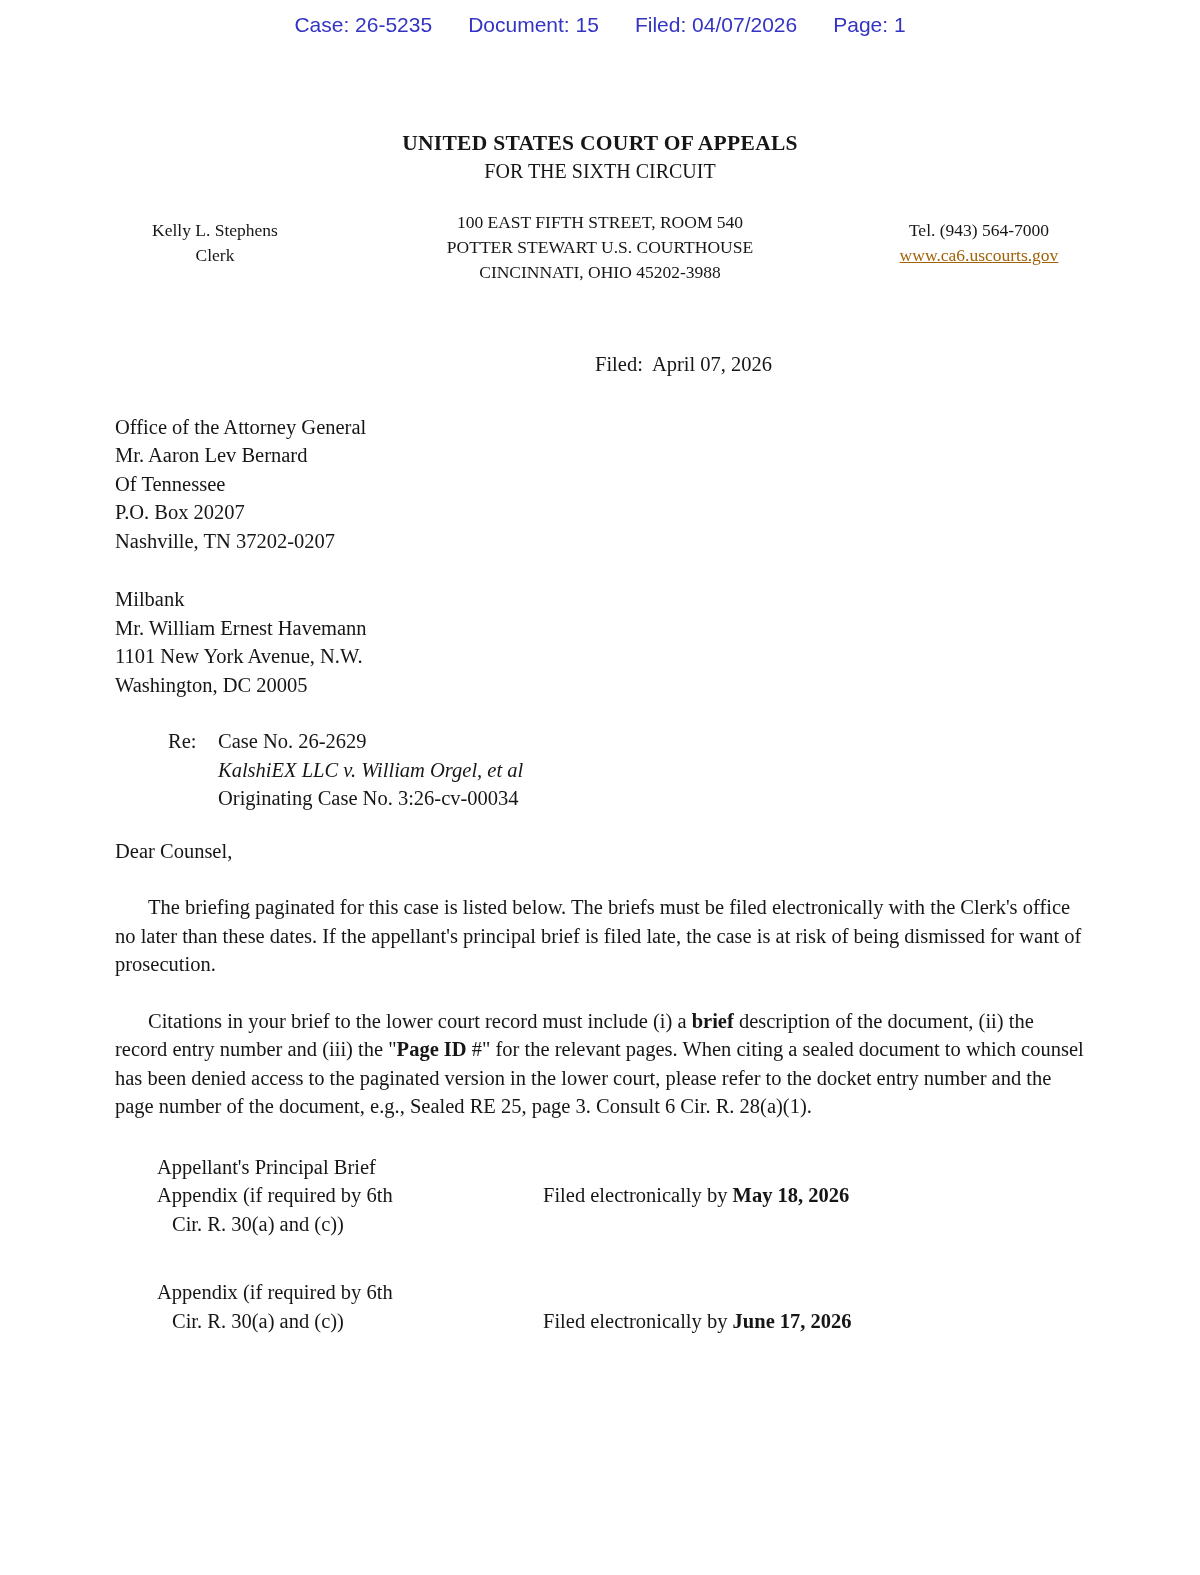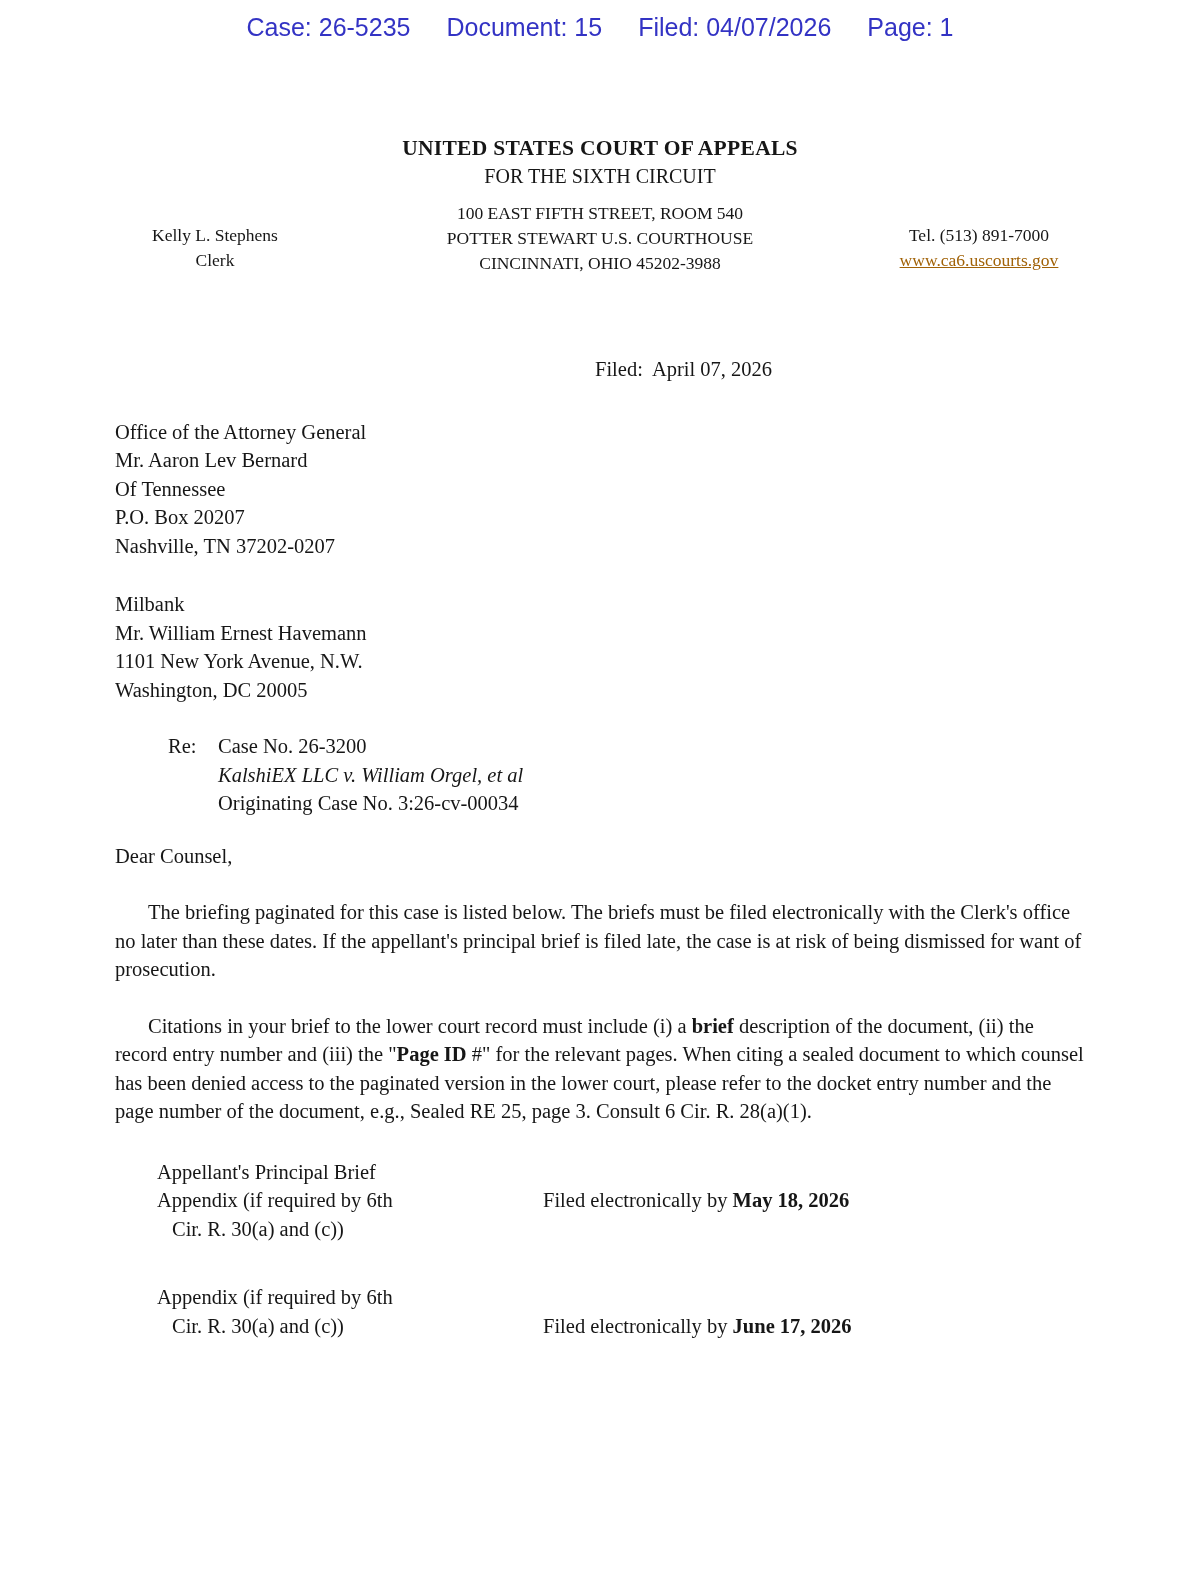--- a/index.html
+++ b/index.html
@@ -17,21 +17,21 @@
     color: #161616;
     overflow: hidden;
   }
   
   .stamp {
     padding-top: 13px;
     display: flex;
     justify-content: center;
     gap: 36px;
     font-family: "Liberation Sans", sans-serif;
-    font-size: 25px;
+    font-size: 21px;
     color: #3333c4;
     white-space: pre;
   }
   
   .masthead {
     margin-top: 94px;
     text-align: center;
   }
   .masthead-title {
     font-size: 21.5px;
@@ -48,21 +48,21 @@
     height: 76px;
   }
   .masthead-row .col {
     position: absolute;
     bottom: 0;
     font-size: 17.5px;
     line-height: 25px;
     text-align: center;
   }
   .col-clerk   { left: 0;  width: 430px; }
-  .col-address { left: 50%; transform: translateX(-50%); top: 4px; }
+  .col-address { left: 50%; transform: translateX(-50%); top: 18px; }
   .col-contact { right: 6px; width: 430px; }
   .website-link {
     color: #a16207;
     text-decoration: underline;
     cursor: pointer;
   }
   
   .content {
     padding: 0 115px;
     font-size: 20.5px;
@@ -118,21 +118,21 @@
       <div class="col col-clerk">
         <div>Kelly L. Stephens</div>
         <div>Clerk</div>
       </div>
       <div class="col col-address">
         <div>100 EAST FIFTH STREET, ROOM 540</div>
         <div>POTTER STEWART U.S. COURTHOUSE</div>
         <div>CINCINNATI, OHIO 45202-3988</div>
       </div>
       <div class="col col-contact">
-        <div>Tel. (513) 891-7000</div>
+        <div>Tel. (943) 564-7000</div>
         <div><a class="website-link">www.ca6.uscourts.gov</a></div>
       </div>
     </div>
   </div>
 
   <div class="content">
 
     <div class="filed-line">Filed:  April 07, 2026</div>
 
     <div class="recipient">
@@ -146,21 +146,21 @@
     <div class="recipient recipient-2">
       <div>Milbank</div>
       <div>Mr. William Ernest Havemann</div>
       <div>1101 New York Avenue, N.W.</div>
       <div>Washington, DC 20005</div>
     </div>
 
     <div class="re-block">
       <div class="re-label">Re:</div>
       <div class="re-content">
-        <div>Case No. 26-3200</div>
+        <div>Case No. 26-2629</div>
         <div class="re-case-name">KalshiEX LLC v. William Orgel, et al</div>
         <div>Originating Case No. 3:26-cv-00034</div>
       </div>
     </div>
 
     <div class="salutation">Dear Counsel,</div>
 
     <p class="body-para">The briefing paginated for this case is listed below. The briefs must be filed electronically with the Clerk's office no later than these dates. If the appellant's principal brief is filed late, the case is at risk of being dismissed for want of prosecution.</p>
 
     <p class="body-para"><span>Citations in your brief to the lower court record must include (i) a </span><b>brief</b><span> description of the document, (ii) the record entry number and (iii) the "</span><b>Page ID</b><span> #" for the relevant pages. When citing a sealed document to which counsel has been denied access to the paginated version in the lower court, please refer to the docket entry number and the page number of the document, e.g., Sealed RE 25, page 3. Consult 6 Cir. R. 28(a)(1).</span></p>

